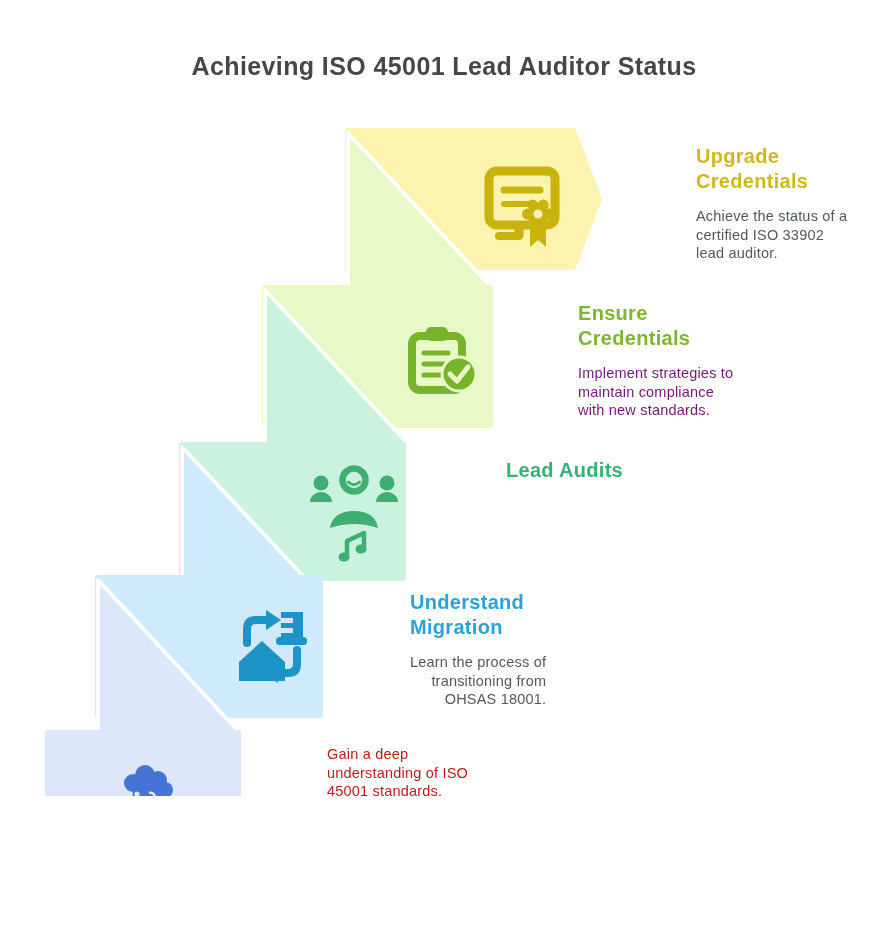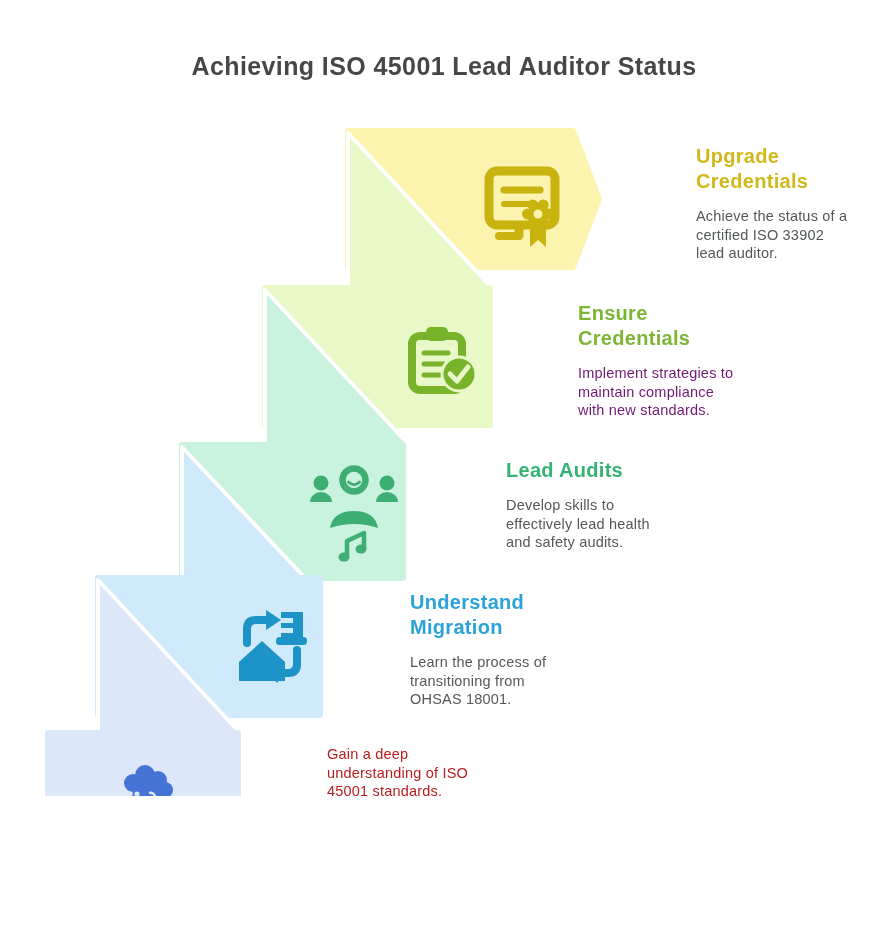--- a/index.html
+++ b/index.html
@@ -139,29 +139,26 @@
   <div class="step-text" style="left:578px; top:301px;">
     <h2 class="step-title" style="color: rgb(125, 181, 53);">Ensure
 Credentials</h2>
     <p class="step-desc" style="color: #701a75;">Implement strategies to
 maintain compliance
 with new standards.</p>
   </div>
 
   <div class="step-text" style="left:506px; top:458px;">
     <h2 class="step-title" style="color: rgb(53, 178, 116);">Lead Audits</h2>
-    <p class="step-desc" style="color: rgb(84, 88, 90);">Develop skills to
-effectively lead health
-and safety audits.</p>
   </div>
 
   <div class="step-text" style="left:410px; top:590px;">
     <h2 class="step-title" style="color: rgb(43, 162, 216);">Understand
 Migration</h2>
-    <p class="step-desc" style="color: rgb(84, 88, 90);">Learn the process of
+    <p class="step-desc" style="color: rgb(84, 88, 90); text-align: right;">Learn the process of
 transitioning from
 OHSAS 18001.</p>
   </div>
 
   <div class="step-text" style="left:327px; top:745px;">
     <p class="step-desc" style="color: #b91c1c;">Gain a deep
 understanding of ISO
 45001 standards.</p>
   </div>
 

